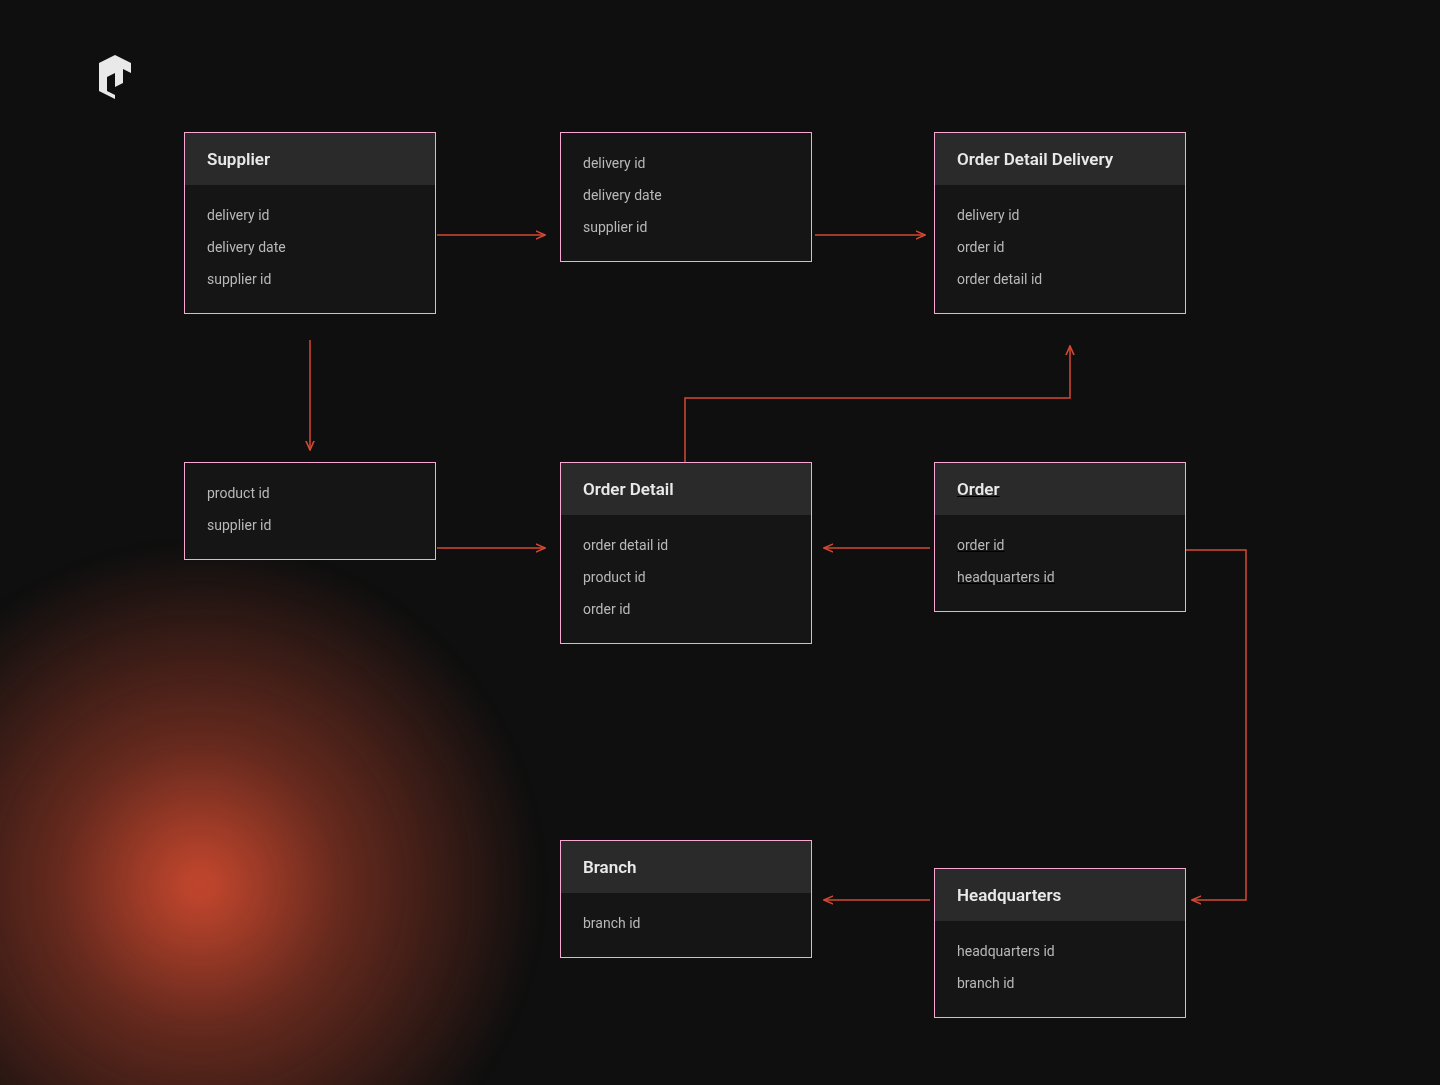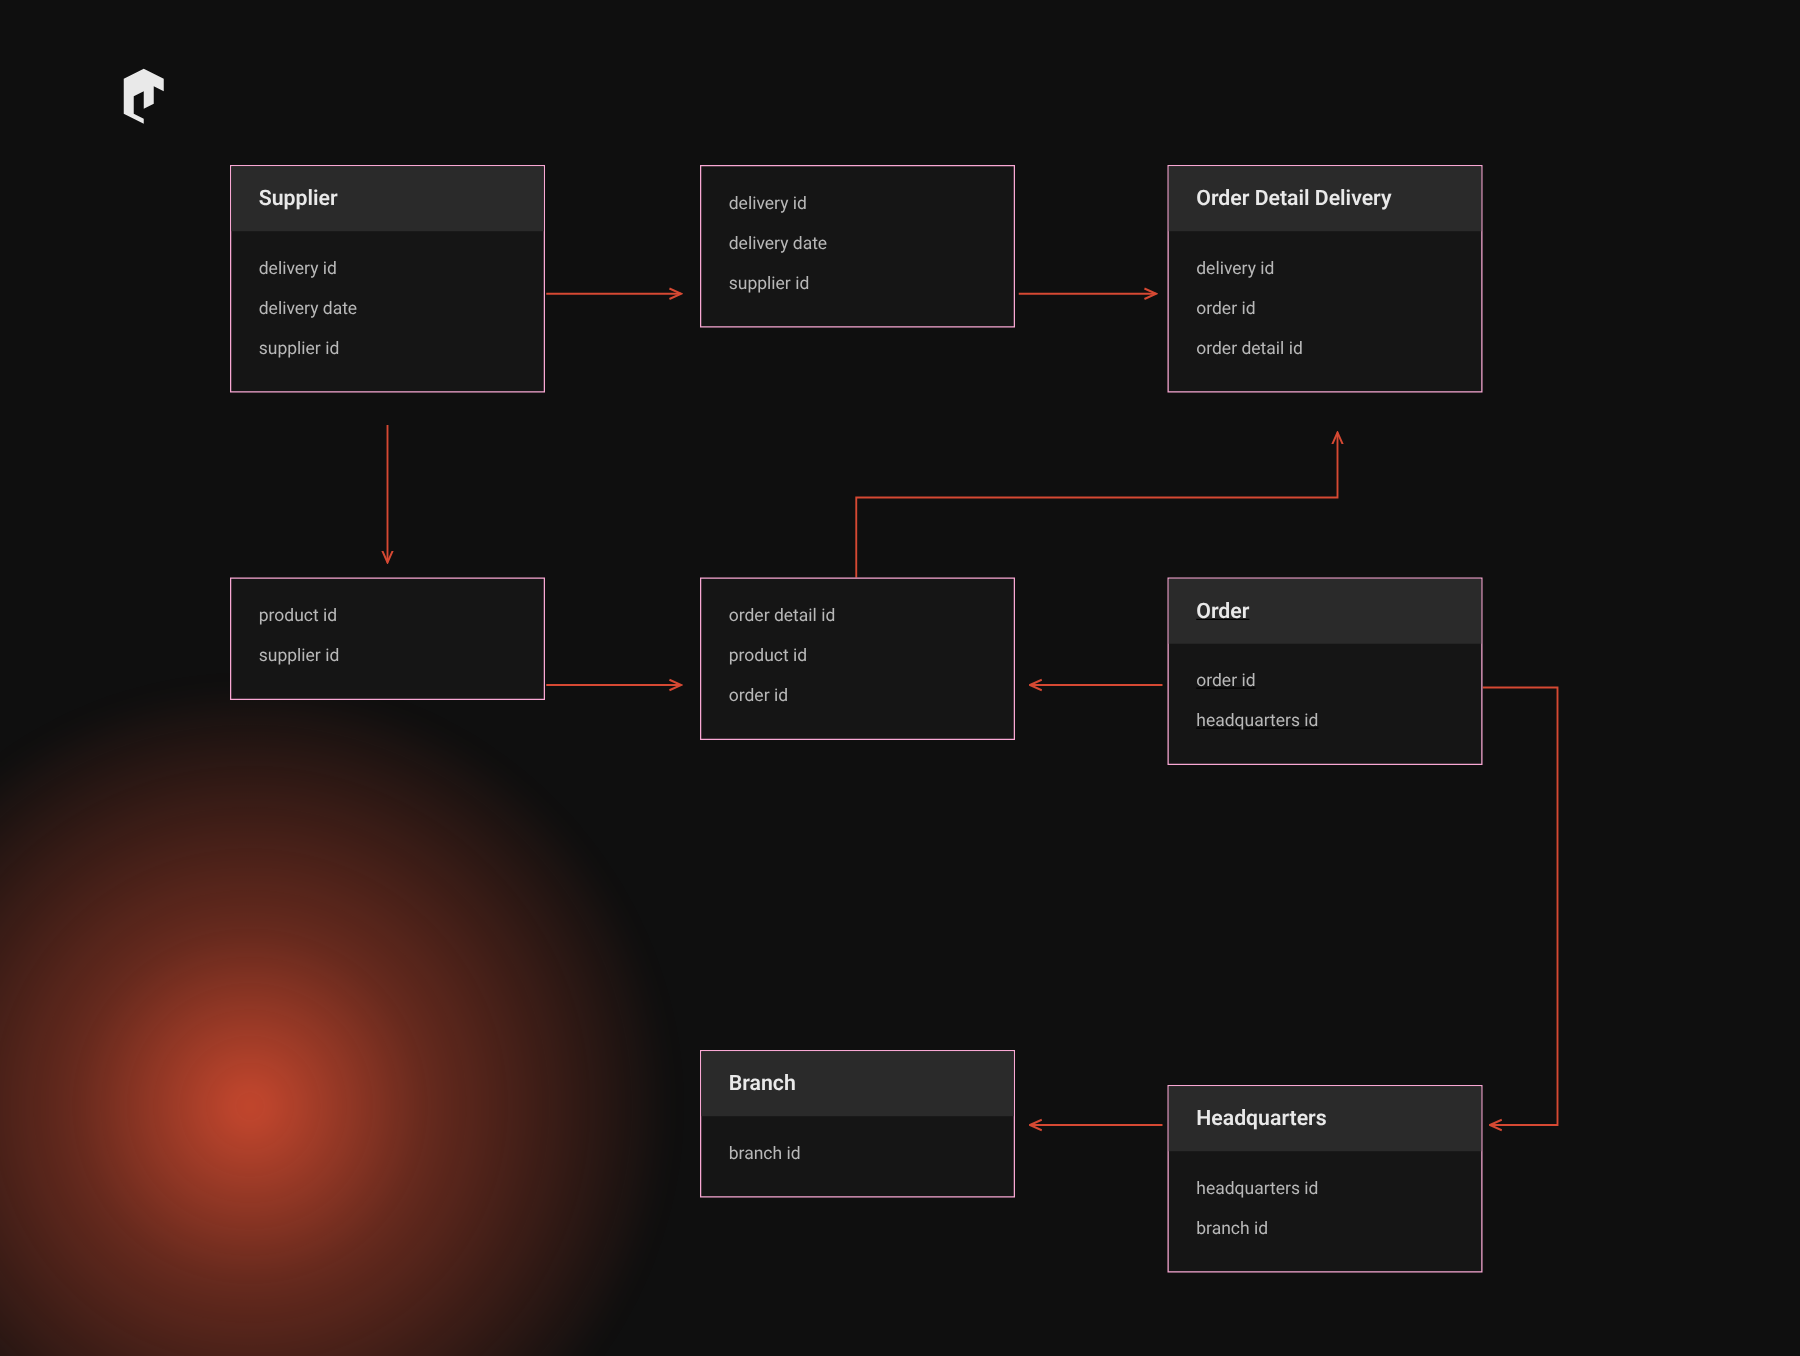--- a/index.html
+++ b/index.html
@@ -117,20 +117,21 @@
 </div>
 
 <div class="entity" style="left:184px; top:462px;">
   <div class="entity-body">
     <div class="entity-field">product id</div>
     <div class="entity-field">supplier id</div>
   </div>
 </div>
 
 <div class="entity" style="left:560px; top:462px;">
+  <div class="entity-header">Order Detail</div>
   <div class="entity-body">
     <div class="entity-field">order detail id</div>
     <div class="entity-field">product id</div>
     <div class="entity-field">order id</div>
   </div>
 </div>
 
 <div class="entity" style="left:934px; top:462px;text-decoration:underline;">
   <div class="entity-header">Order</div>
   <div class="entity-body">

